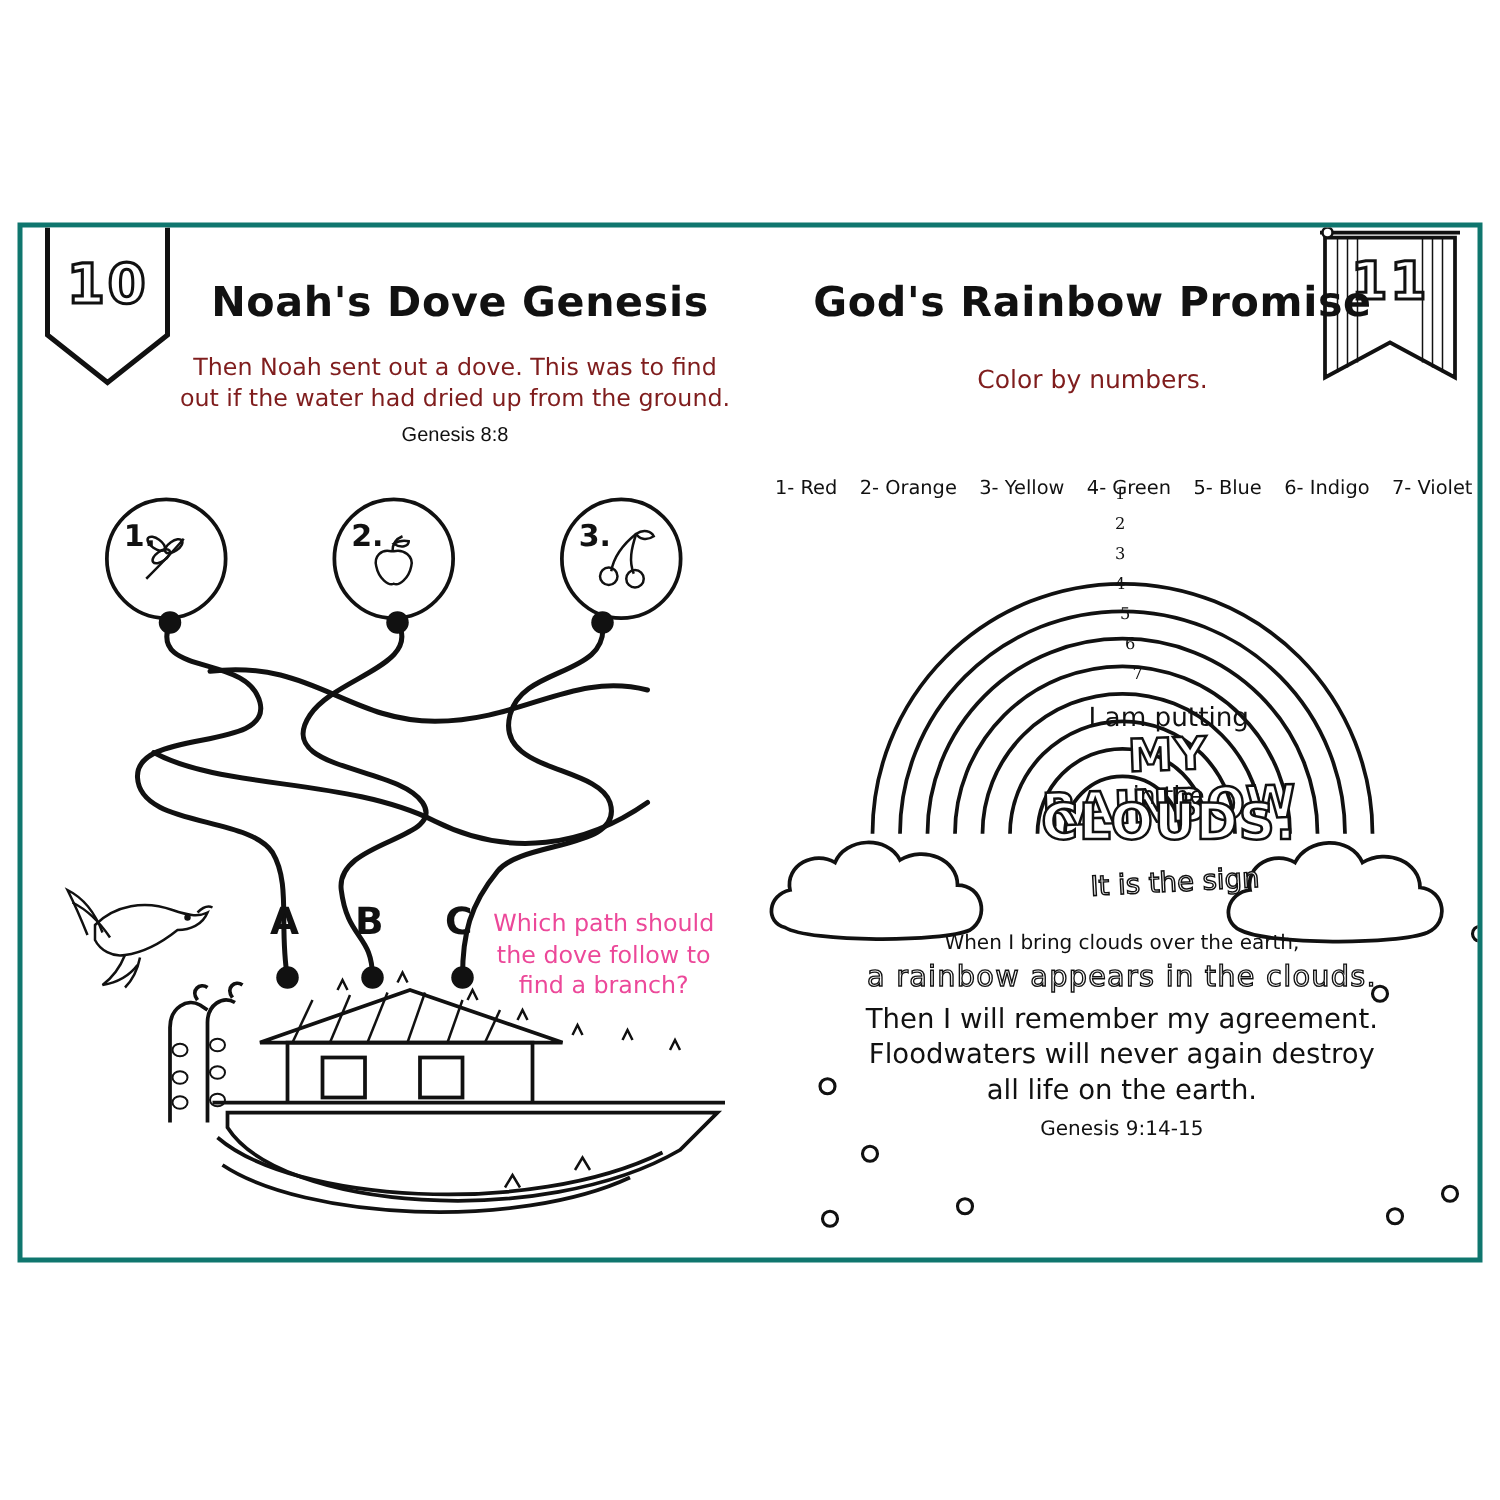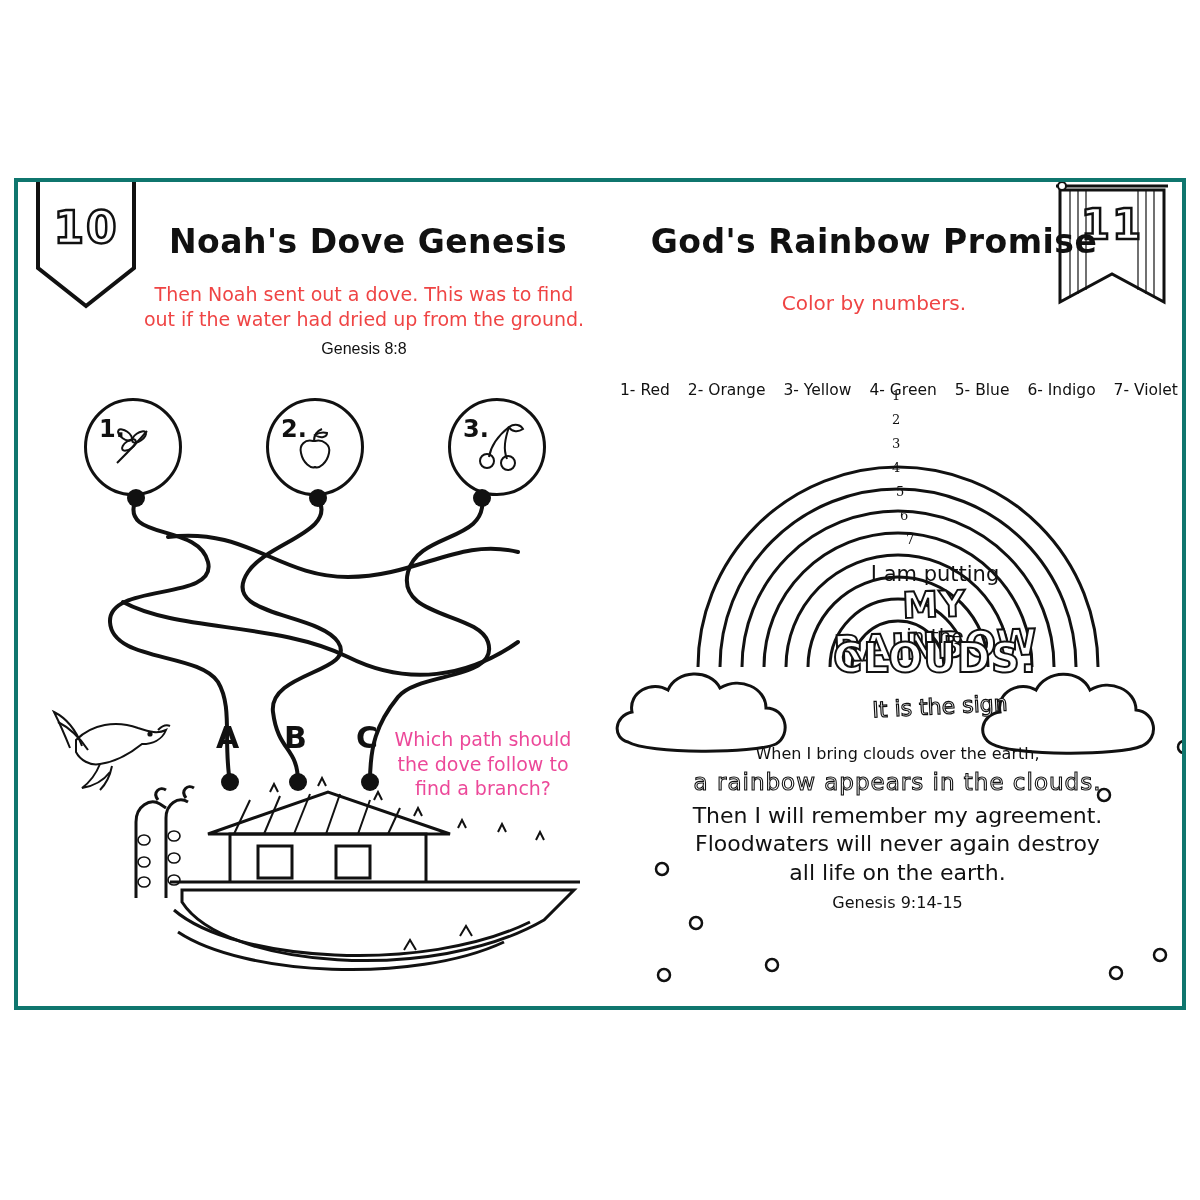--- a/index.html
+++ b/index.html
@@ -36,21 +36,21 @@
     font-weight: bold;
     font-size: 33px;
     letter-spacing: 0.5px;
     color: #111;
     text-align: center;
   }
   .body-text {
     font-family: "DejaVu Sans", sans-serif;
     font-size: 19px;
     line-height: 1.32;
-    color: #ef4444;
+    color: #7f1d1d;
     text-align: center;
   }
   .ref {
     font-family: Liberation Sans, sans-serif;
     font-size: 16px;
     color: #111;
     text-align: center;
   }
 
   

